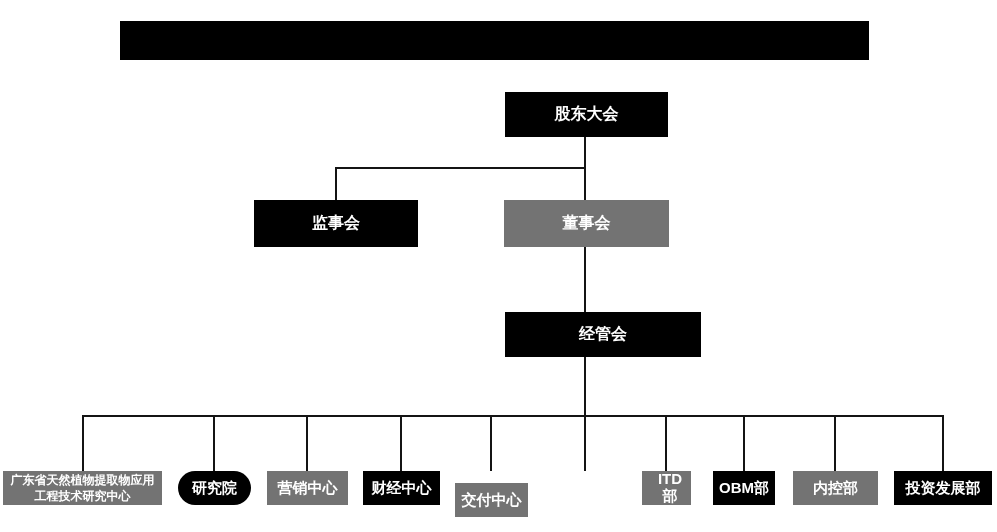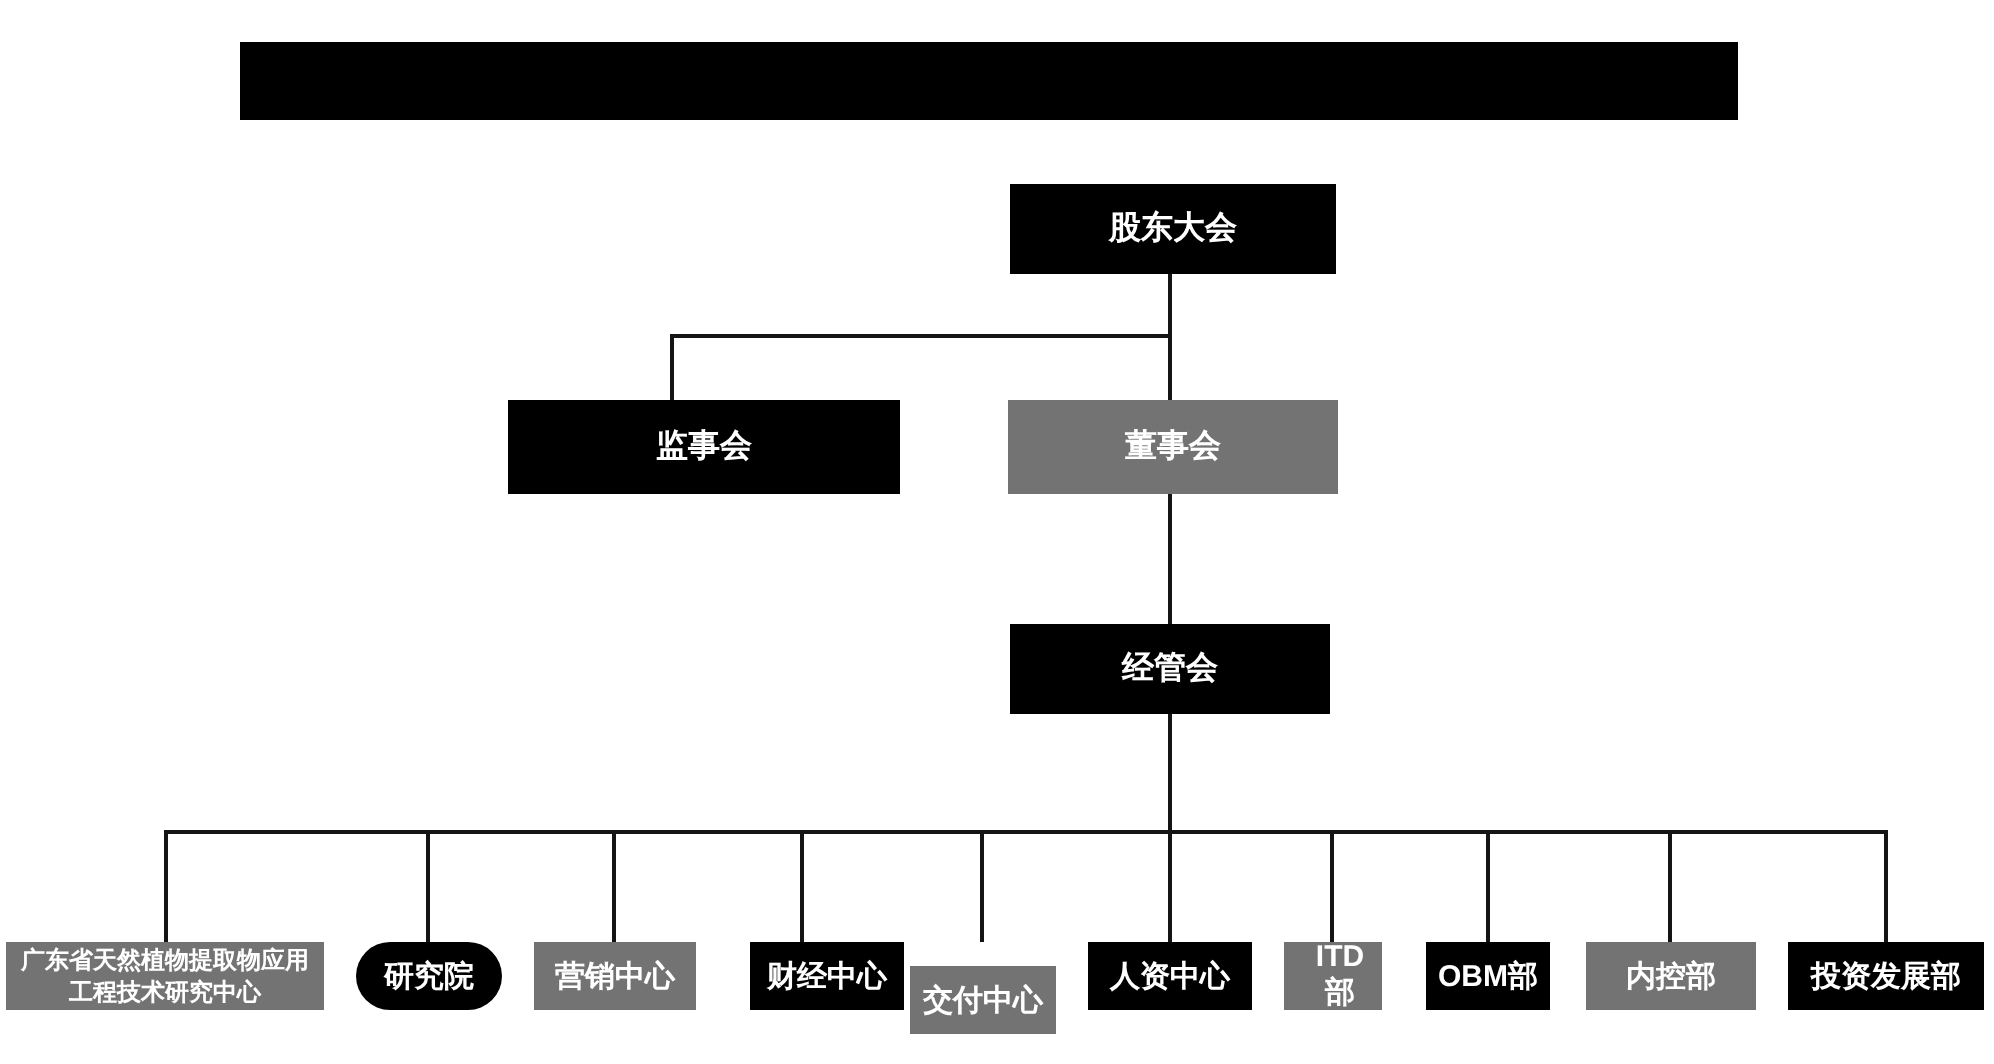--- a/index.html
+++ b/index.html
@@ -33,29 +33,29 @@
     text-align: center;
     color: #ffffff;
     font-weight: bold;
     box-sizing: border-box;
     padding: 2px 4px;
   }
   .dark  { background: #000000; }
   .light { background: #737373; }
 
   .box-shareholders { left: 505px; top: 92px;  width: 163px; height: 45px; font-size: 16px; }
-  .box-supervisory  { left: 254px; top: 200px; width: 196px; height: 47px; font-size: 16px; }
+  .box-supervisory  { left: 254px; top: 200px; width: 164px; height: 47px; font-size: 16px; }
   .box-board        { left: 504px; top: 200px; width: 165px; height: 47px; font-size: 16px; }
-  .box-management   { left: 505px; top: 312px; width: 160px; height: 45px; font-size: 16px; text-align: right; }
+  .box-management   { left: 505px; top: 312px; width: 196px; height: 45px; font-size: 16px; text-align: right; }
 
   .dept { top: 471px; height: 34px; font-size: 15px; }
   .dept-research-center     { left: 3px;   width: 159px; font-size: 12px; line-height: 1.35; }
   .dept-research-institute  { left: 178px; width: 73px; border-radius: 22px; }
   .dept-marketing-center    { left: 267px; width: 81px; }
-  .dept-finance-center      { left: 375px; width: 77px; }
+  .dept-finance-center      { left: 363px; width: 77px; }
   .dept-delivery-center     { left: 455px; width: 73px; margin-top: 12px; }
   .dept-hr-center           { left: 544px; width: 82px; }
   .dept-itd                 { left: 642px; width: 49px; padding-left: 11px; }
   .dept-obm                 { left: 713px; width: 62px; }
   .dept-internal-control    { left: 793px; width: 85px; }
   .dept-investment          { left: 894px; width: 98px; }
 
   .line {
     position: absolute;
     background: #141414;
@@ -107,19 +107,18 @@
   <div class="box dark box-supervisory">监事会</div>
   <div class="box light box-board">董事会</div>
 
   <div class="box dark box-management">经管会</div>
 
   <div class="box light dept dept-research-center">广东省天然植物提取物应用工程技术研究中心</div>
   <div class="box dark dept dept-research-institute">研究院</div>
   <div class="box light dept dept-marketing-center">营销中心</div>
   <div class="box dark dept dept-finance-center">财经中心</div>
   <div class="box light dept dept-delivery-center">交付中心</div>
-  <div class="box dark dept dept-hr-center">人资中心</div>
   <div class="box light dept dept-itd">ITD部</div>
   <div class="box dark dept dept-obm">OBM部</div>
   <div class="box light dept dept-internal-control">内控部</div>
   <div class="box dark dept dept-investment">投资发展部</div>
 
 </div>
 
 </body></html>

